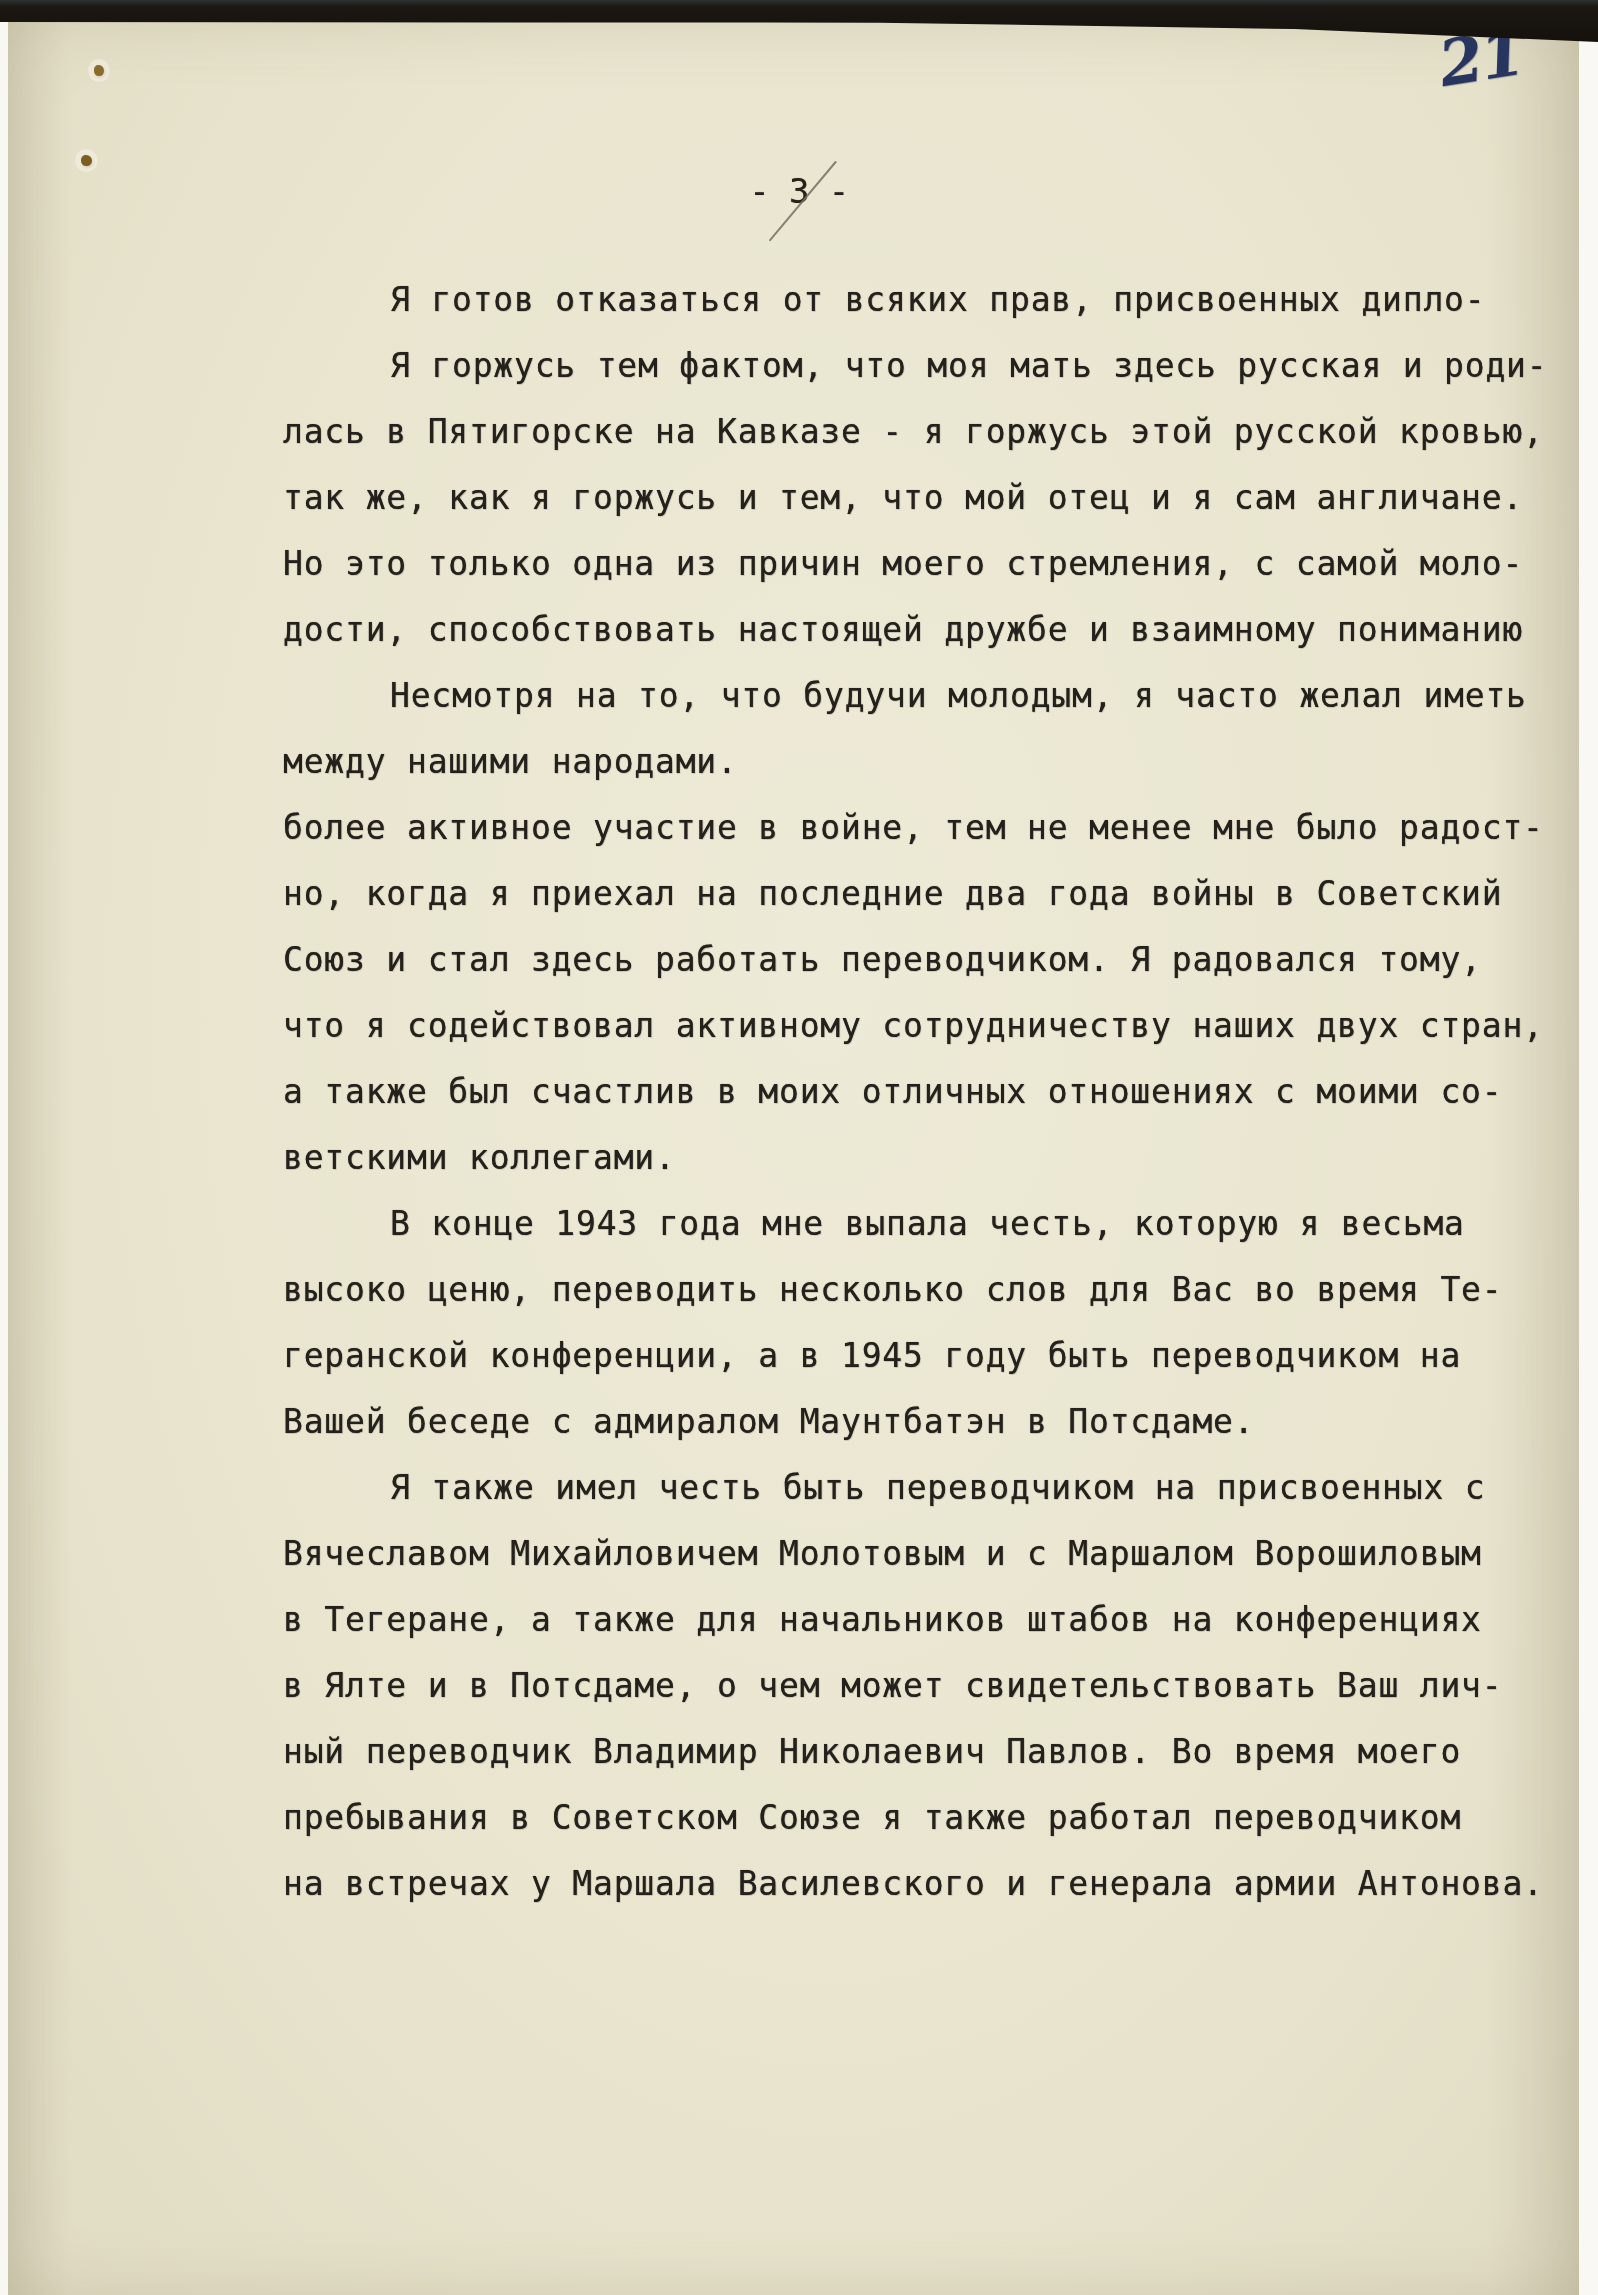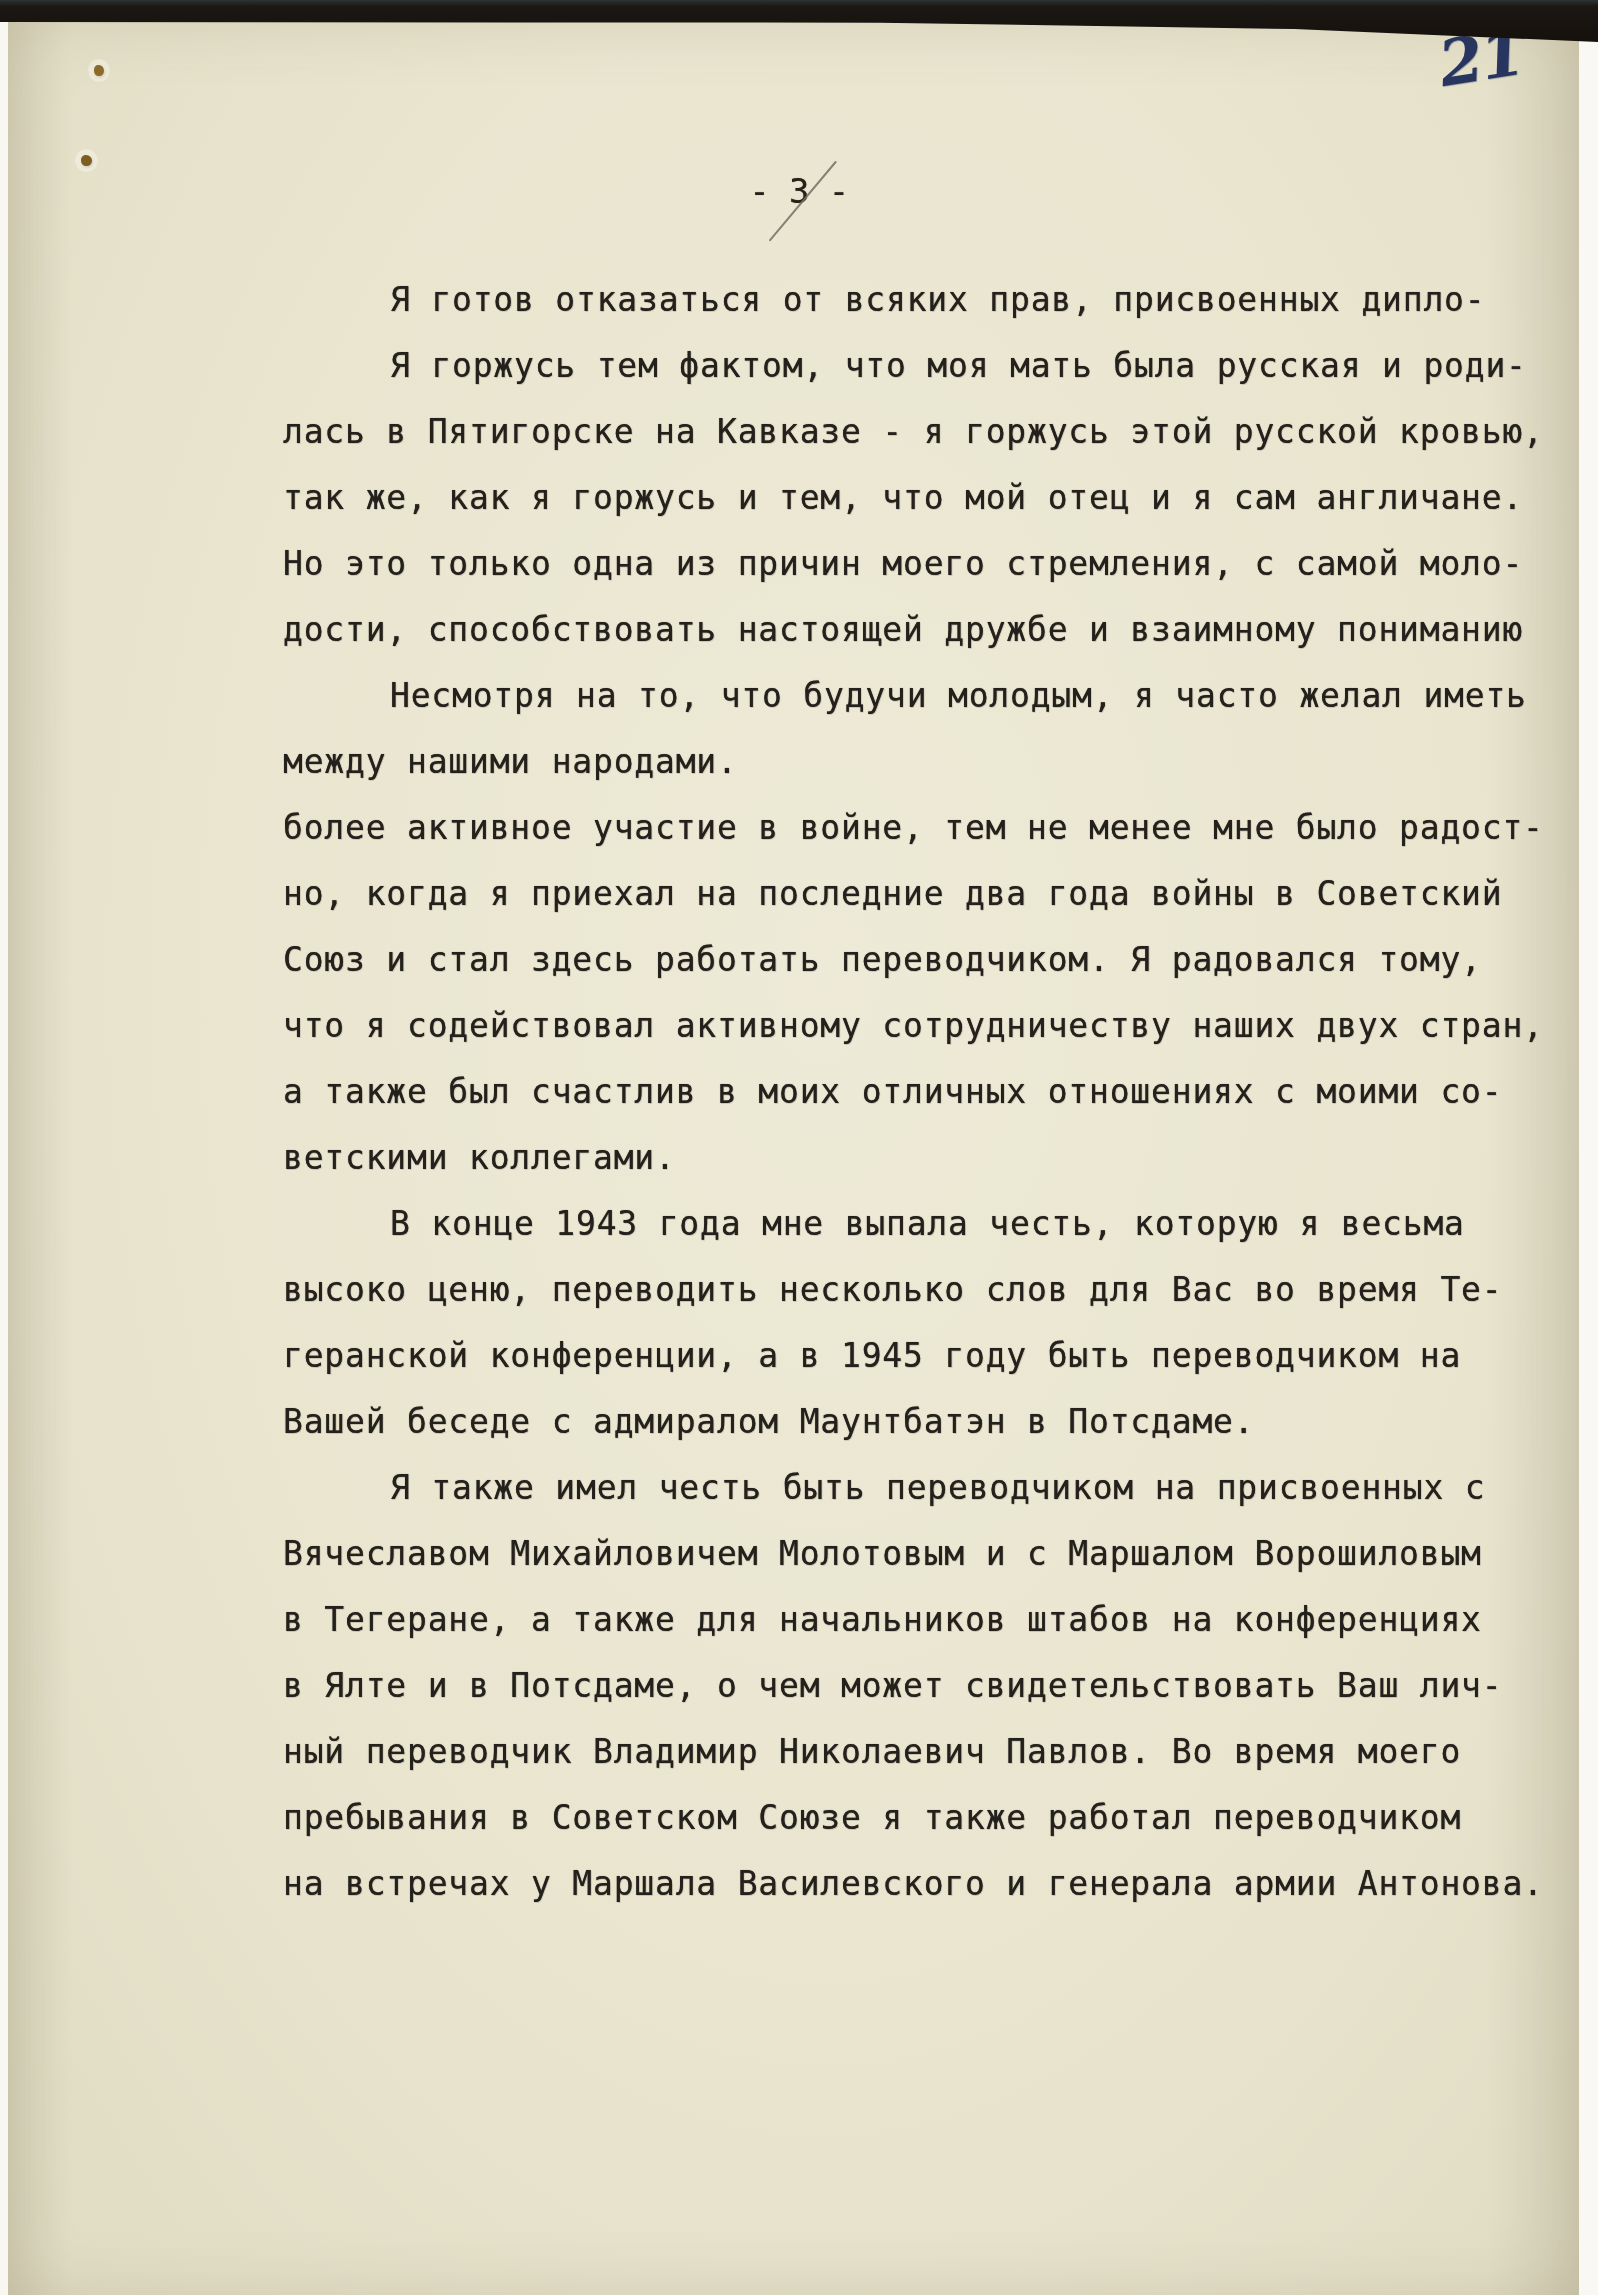--- a/index.html
+++ b/index.html
@@ -123,21 +123,21 @@
     <div class="hole hole-2"></div>
 
     <div class="hw-number">21</div>
 
     <div class="header">
       <span class="dash">-</span><span class="num-wrap"><span>3</span><span class="slash"></span></span><span class="dash">-</span>
     </div>
 
     <div class="body-text">
       <div class="line indent">Я готов отказаться от всяких прав, присвоенных дипло-</div>
-      <div class="line indent">Я горжусь тем фактом, что моя мать была русская и роди-</div>
+      <div class="line indent">Я горжусь тем фактом, что моя мать здесь русская и роди-</div>
       <div class="line">лась в Пятигорске на Кавказе - я горжусь этой русской кровью,</div>
       <div class="line">так же, как я горжусь и тем, что мой отец и я сам англичане.</div>
       <div class="line">Но это только одна из причин моего стремления, с самой моло-</div>
       <div class="line">дости, способствовать настоящей дружбе и взаимному пониманию</div>
       <div class="line indent">Несмотря на то, что будучи молодым, я часто желал иметь</div>
       <div class="line">между нашими народами.</div>
       <div class="line">более активное участие в войне, тем не менее мне было радост-</div>
       <div class="line">но, когда я приехал на последние два года войны в Советский</div>
       <div class="line">Союз и стал здесь работать переводчиком. Я радовался тому,</div>
       <div class="line">что я содействовал активному сотрудничеству наших двух стран,</div>

